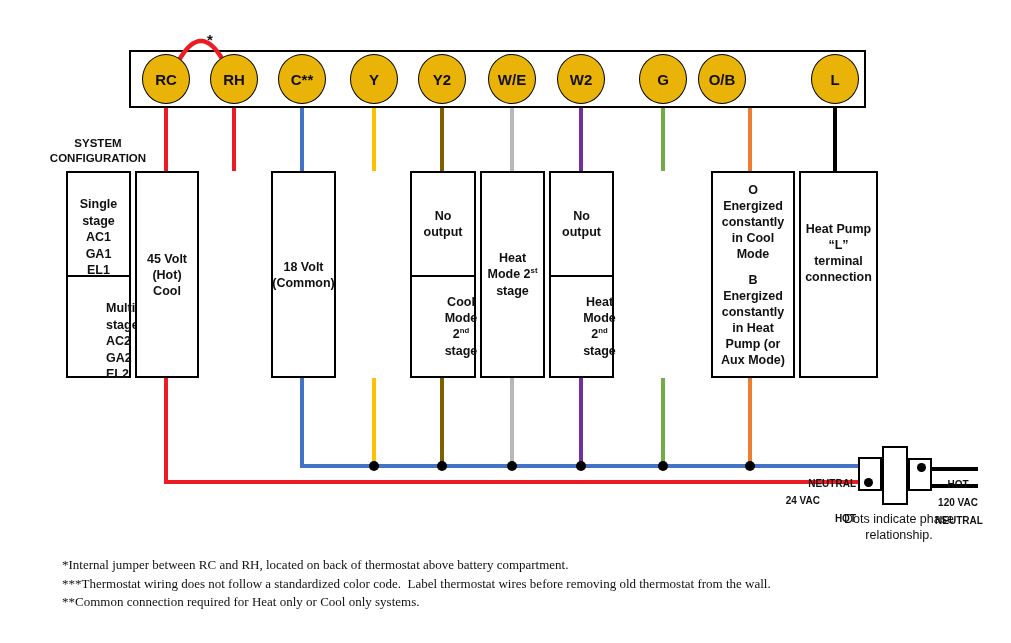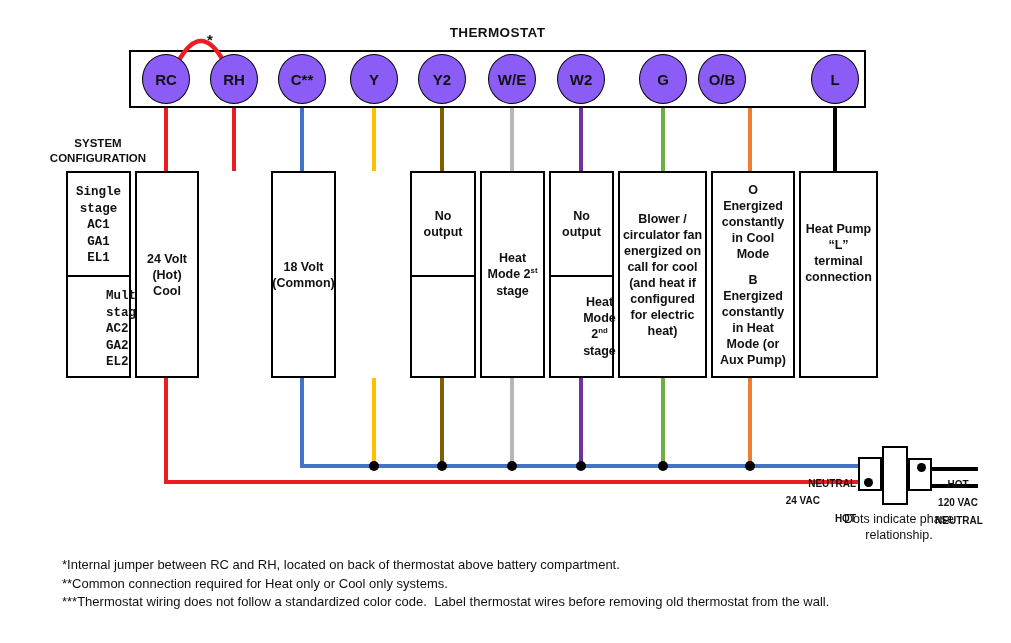--- a/index.html
+++ b/index.html
@@ -4,61 +4,60 @@
 <style>
   html,body{margin:0;padding:0;background:#fff;}
   .stage{position:relative;width:1011px;height:643px;background:#fff;overflow:hidden;
          font-family:"Liberation Sans",sans-serif;color:#111;}
   .abs{position:absolute;}
   .title{position:absolute;left:129px;top:25px;width:737px;text-align:center;
          font-size:13.5px;font-weight:700;letter-spacing:.4px;}
   .termbox{position:absolute;left:129px;top:50px;width:737px;height:58px;
            border:2px solid #000;background:#fff;box-sizing:border-box;}
   .terminal{position:absolute;top:54px;width:48px;height:50px;border:1.6px solid #000;
-            border-radius:50%;background:#8b5cf6;display:flex;align-items:center;justify-content:center;
+            border-radius:50%;background:#eab308;display:flex;align-items:center;justify-content:center;
             font-size:15px;font-weight:600;box-sizing:border-box;}
   .jmark{position:absolute;left:207px;top:31px;font-size:15px;font-weight:700;}
   .sysconf{position:absolute;left:38px;top:136px;width:120px;text-align:center;
            font-size:11.5px;font-weight:700;line-height:1.3;}
   
   .col{position:absolute;top:171px;height:207px;border:2px solid #000;background:#fff;
        box-sizing:border-box;display:flex;align-items:center;justify-content:center;
        text-align:center;font-size:12.5px;font-weight:600;line-height:1.28;padding:2px;}
   .col.block{display:block;padding:0;}
   .half{height:104px;box-sizing:border-box;display:flex;align-items:center;justify-content:center;
         padding:2px;text-align:center;}
   .half.top{border-bottom:2px solid #000;}
   .half.rest{height:99px;margin-left:36px;}
-  .labels .half{display:block;padding-top:11px;font-family:Liberation Mono, monospace;}
+  .labels .half{display:block;padding-top:23px;}
   .labels .half div{line-height:1.32;}
   .bold{font-weight:700;}
   .shift-up{transform:translateY(-22px);}
   .bgap{margin-top:10px;}
   sup{font-size:.62em;}
   
   .wv{position:absolute;width:4px;}
   .wh{position:absolute;height:4px;}
   .c-red{background:#ED1C24;}.c-blue{background:#4472C4;}.c-yellow{background:#FFC000;}
   .c-olive{background:#7F6000;}.c-gray{background:#B7B7B7;}.c-purple{background:#7030A0;}
   .c-green{background:#70AD47;}.c-orange{background:#ED7D31;}.c-black{background:#000;}
   .dot{position:absolute;width:10px;height:10px;border-radius:50%;background:#000;}
   .tdot{position:absolute;width:9px;height:9px;border-radius:50%;background:#000;}
   .buslabel{position:absolute;font-size:10px;font-weight:700;margin-top:26px;}
   .r{text-align:right;}.c{text-align:center;}
   .xbox{position:absolute;border:2px solid #000;background:#fff;box-sizing:border-box;}
   .caption{position:absolute;left:843px;top:511px;width:112px;text-align:center;
            font-size:12.5px;line-height:1.3;}
-  .footnotes{position:absolute;left:62px;top:556px;font-size:13px;line-height:18.5px;}
+  .footnotes{position:absolute;left:62px;top:556px;font-size:13px;line-height:18.5px;font-family:Liberation Serif, serif;}
 </style>
 </head>
 <body>
 
 <div class="stage">
 
-  <div class="title">THERMOSTAT</div>
 
   <div class="termbox"></div>
 
   <svg class="abs" style="left:150px;top:28px;width:110px;height:40px;overflow:visible">
     <path d="M 28 34 Q 51 -8 74 34" fill="none" stroke="#ED1C24" stroke-width="4.5" stroke-linecap="round"></path>
   </svg>
   <div class="jmark">*</div>
 
   <div class="terminal" style="left:142px">
       <span>RC</span>
@@ -113,50 +112,50 @@
     </div>
     <div class="half rest">
       <div class="bold">Multi-stage</div>
       <div>AC2</div>
       <div>GA2</div>
       <div>EL2</div>
     </div>
   </div>
 
   <div class="col" style="left:135px;width:64px">
-    <span>24 Volt (Hot) Cool</span>
+    <span>45 Volt (Hot) Cool</span>
   </div>
   <div class="col" style="left:271px;width:65px">
     <span>18 Volt (Common)</span>
   </div>
   <div class="col block" style="left:410px;width:66px">
     <div class="half top">
         <span>No output</span>
       </div>
+    <div class="half rest">
+      <span><span>Cool Mode 2</span><sup>nd</sup><span> stage</span></span>
+    </div>
   </div>
   <div class="col" style="left:480px;width:65px">
     <span><span>Heat Mode 2</span><sup>st</sup><span> stage</span></span>
   </div>
   <div class="col block" style="left:549px;width:65px">
     <div class="half top">
         <span>No output</span>
       </div>
     <div class="half rest">
       <span><span>Heat Mode 2</span><sup>nd</sup><span> stage</span></span>
     </div>
   </div>
-  <div class="col" style="left:618px;width:89px">
-    <span>Blower / circulator fan energized on call for cool (and heat if configured for electric heat)</span>
-  </div>
   <div class="col" style="left:711px;width:84px">
     <div>
       <div>O</div>
       <div>Energized constantly in Cool Mode</div>
       <div class="bgap">B</div>
-      <div>Energized constantly in Heat Mode (or Aux Pump)</div>
+      <div>Energized constantly in Heat Pump (or Aux Mode)</div>
     </div>
   </div>
   <div class="col" style="left:799px;width:79px">
     <span class="shift-up">Heat Pump “L” terminal connection</span>
   </div>
 
   <div class="wv c-red" style="left:164px;top:378px;height:106px"></div>
   <div class="wh c-red" style="left:164px;top:480px;width:694px"></div>
   <div class="wv c-blue" style="left:300px;top:378px;height:90px"></div>
   <div class="wh c-blue" style="left:300px;top:464px;width:558px"></div>
@@ -187,17 +186,17 @@
   <div class="wh c-black" style="left:932px;top:467px;width:46px"></div>
   <div class="wh c-black" style="left:932px;top:484px;width:46px"></div>
   <div class="buslabel c" style="left:930px;top:453px;width:56px">HOT</div>
   <div class="buslabel c" style="left:930px;top:471px;width:56px">120 VAC</div>
   <div class="buslabel c" style="left:928px;top:489px;width:62px">NEUTRAL</div>
 
   <div class="caption">Dots indicate phase relationship.</div>
 
   <div class="footnotes">
     <div>*Internal jumper between RC and RH, located on back of thermostat above battery compartment.</div>
+    <div>***Thermostat wiring does not follow a standardized color code.&nbsp; Label thermostat wires before removing old thermostat from the wall.</div>
     <div>**Common connection required for Heat only or Cool only systems.</div>
-    <div>***Thermostat wiring does not follow a standardized color code.&nbsp; Label thermostat wires before removing old thermostat from the wall.</div>
   </div>
 
 </div>
 
 </body></html>

